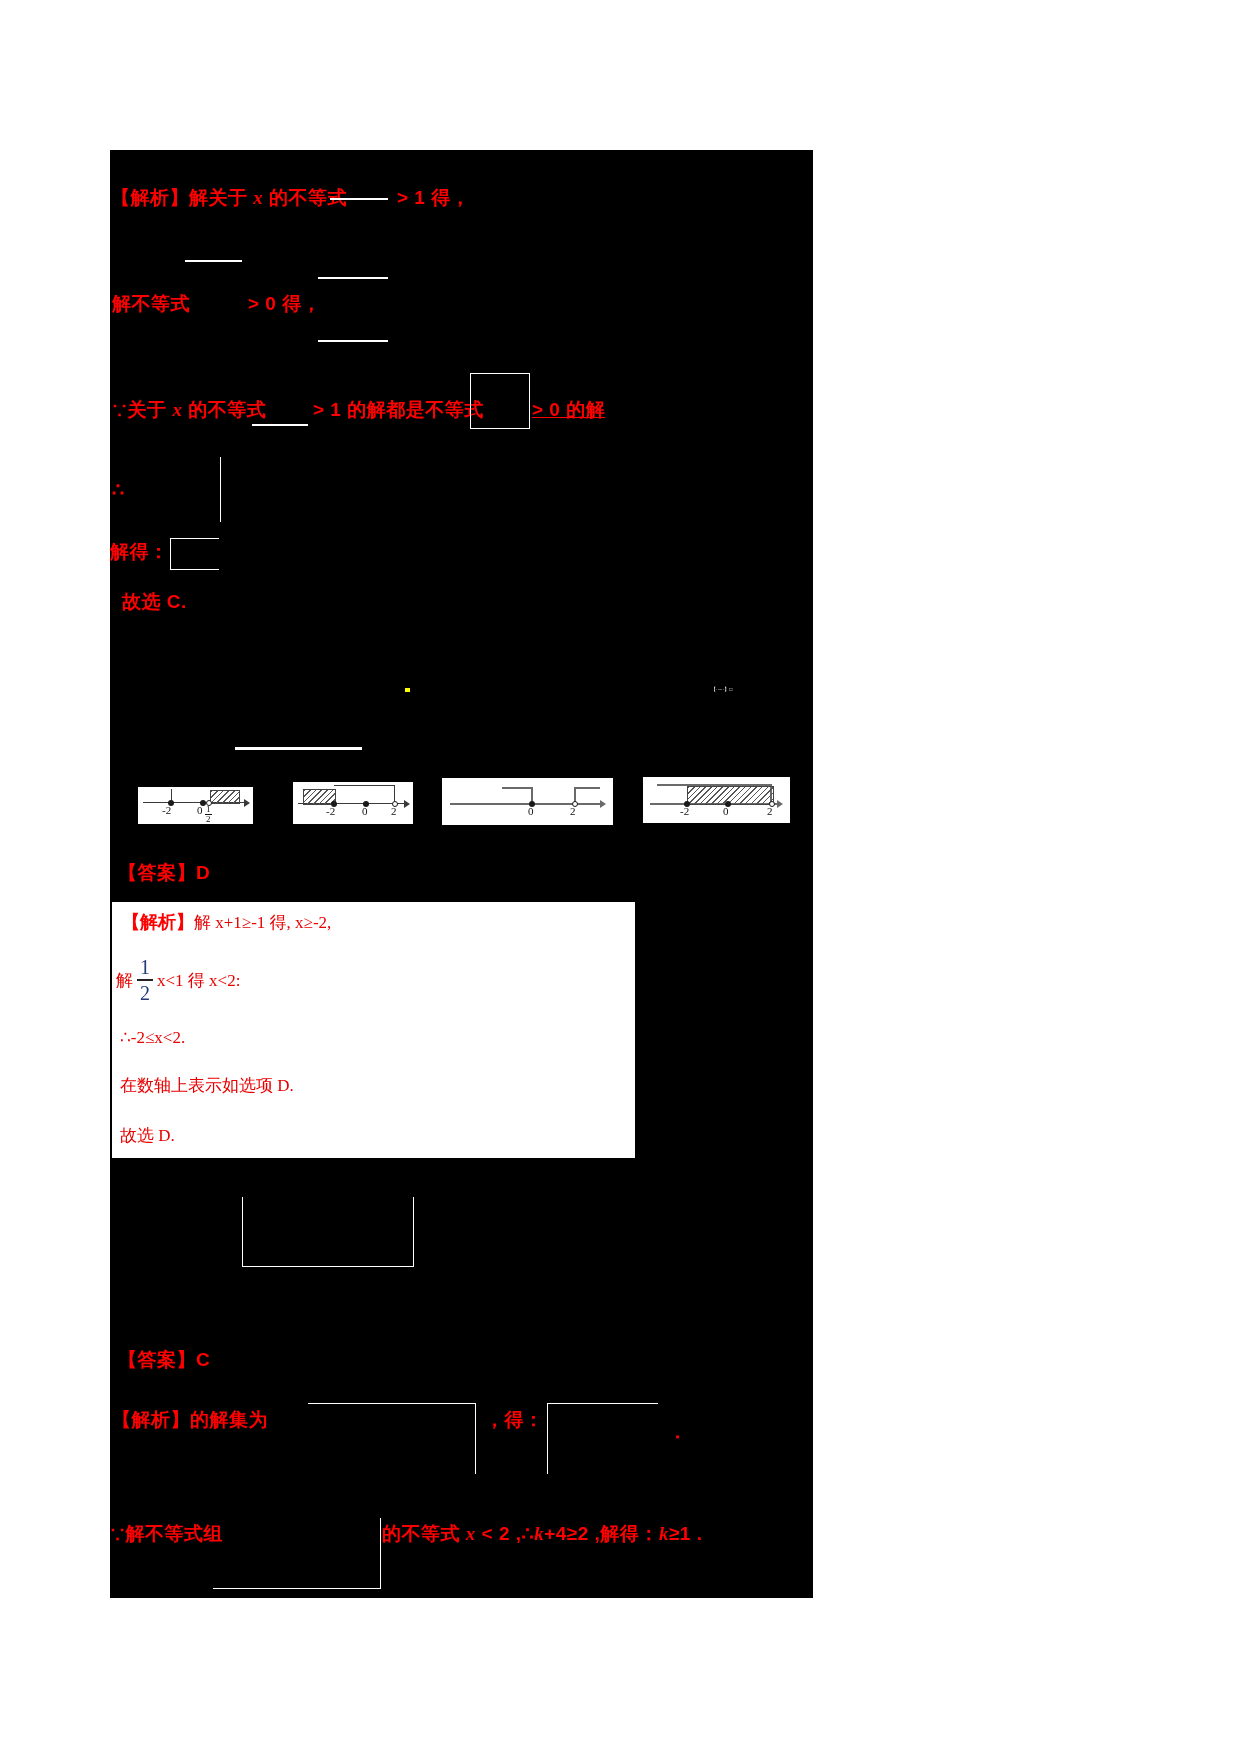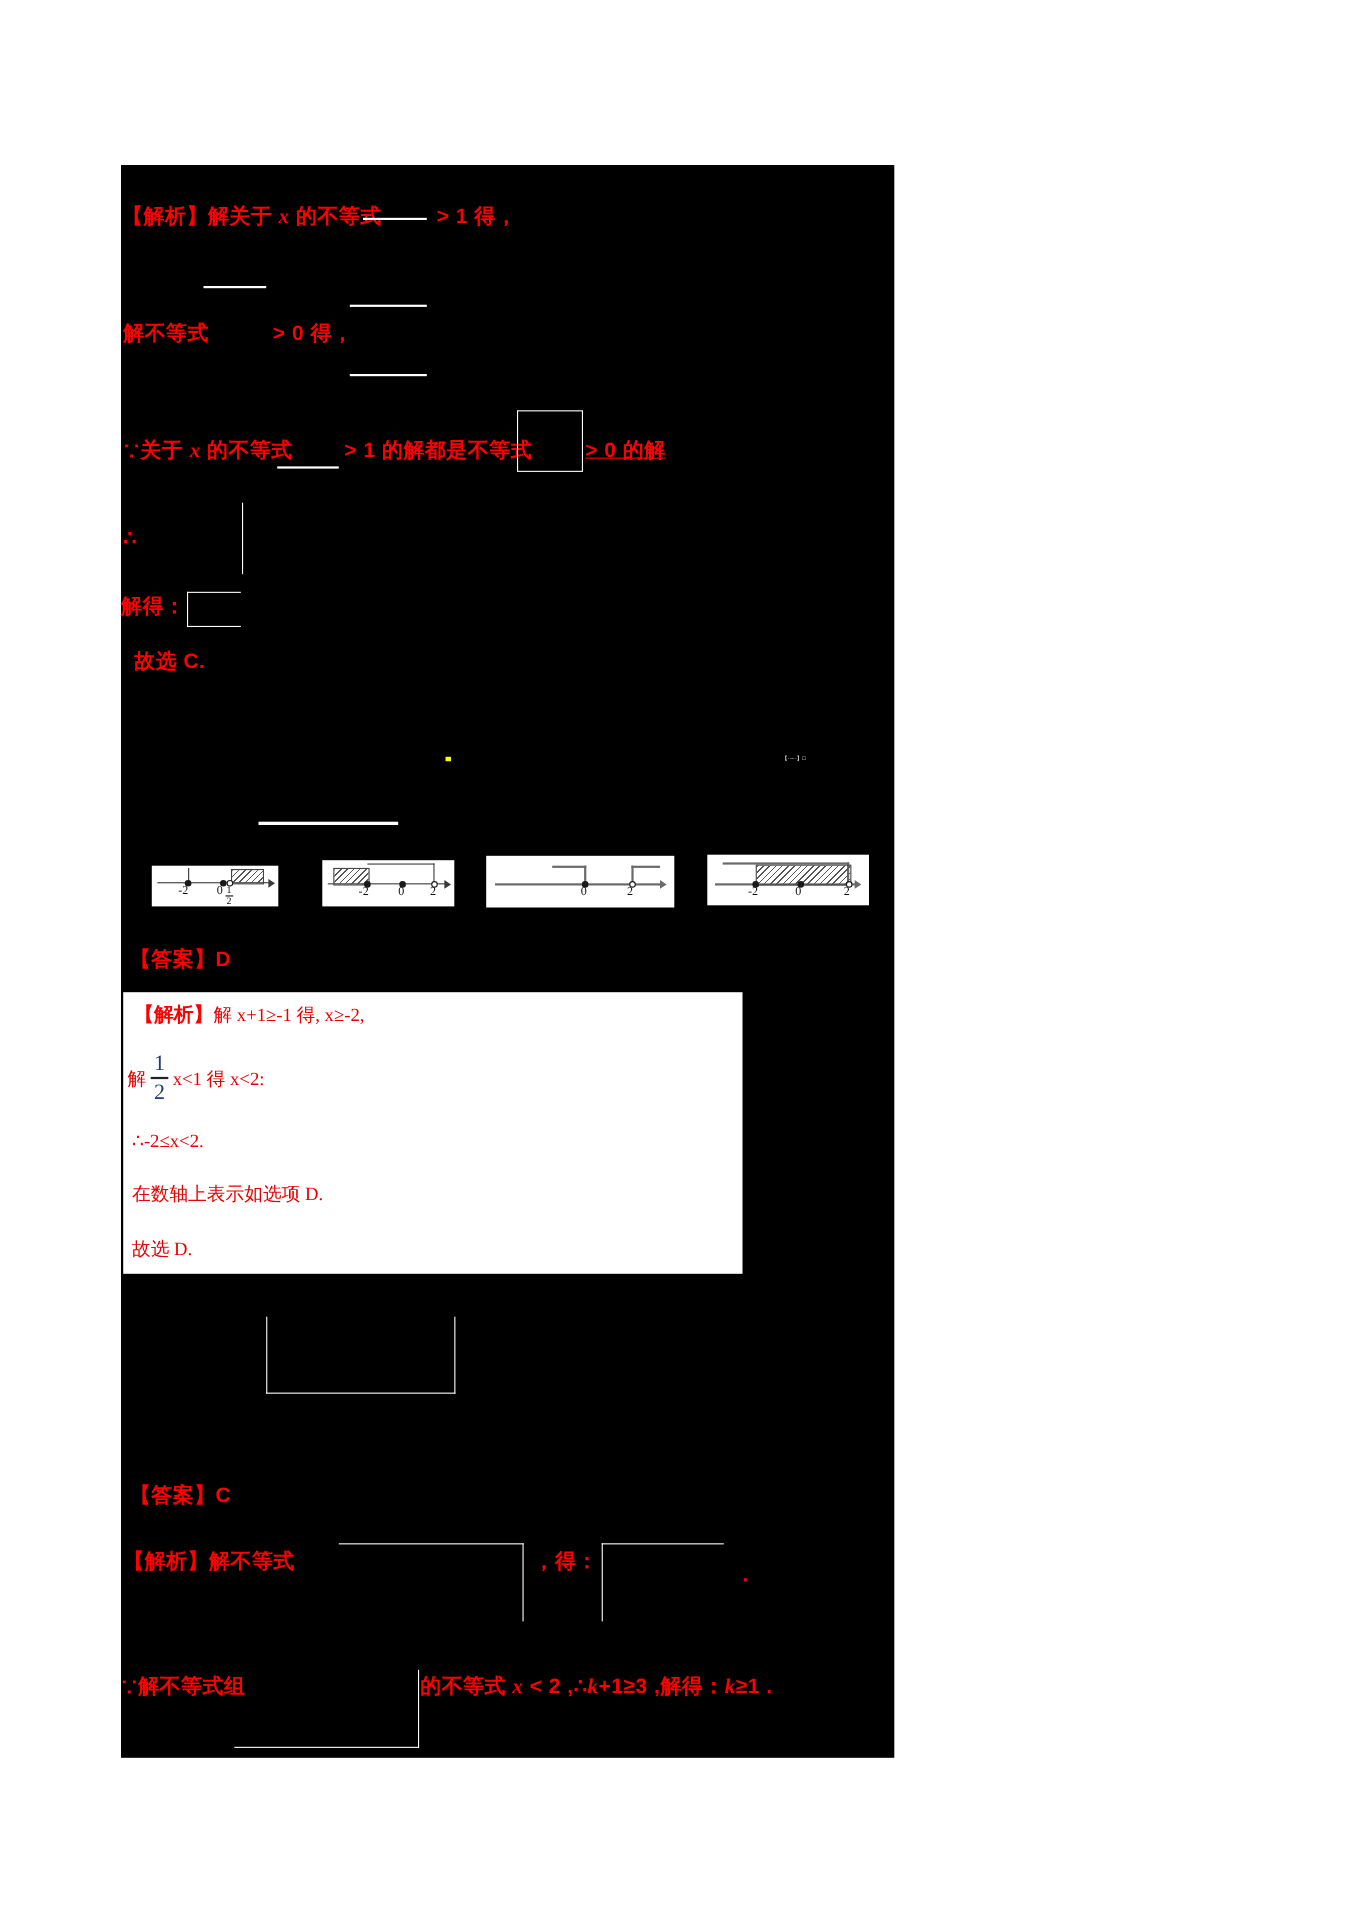--- a/index.html
+++ b/index.html
@@ -128,43 +128,43 @@
       <div class="dot" style="left:41px;top:24px;"></div>
       <div class="dot" style="left:82px;top:24px;"></div>
       <div class="oc" style="left:126px;top:24px;"></div>
       <div class="lb" style="left:37px;top:28px;">-2</div>
       <div class="lb" style="left:80px;top:28px;">0</div>
       <div class="lb" style="left:124px;top:28px;">2</div>
     </div>
 
     <div class="t" style="left:8px;top:711px;">【答案】D</div>
 
-    <div class="card" style="left:2px;top:752px;width:523px;height:256px;padding-left:40px;">
+    <div class="card" style="left:2px;top:752px;width:523px;height:256px;">
       <div class="ct" style="left:10px;top:8px;"><span class="lab">【解析】</span><span>解 x+1≥-1 得, x≥-2,</span></div>
       <div class="ct" style="left:4px;top:55px;display:flex;align-items:center;">
         <span>解</span>
         <span class="frac" style="font-size:20px;">
             <span class="fn">1</span>
             <span class="fd">2</span>
           </span>
         <span>x&lt;1 得 x&lt;2:</span>
       </div>
       <div class="ct" style="left:8px;top:125px;">∴-2≤x&lt;2.</div>
       <div class="ct" style="left:8px;top:172px;">在数轴上表示如选项 D.</div>
       <div class="ct" style="left:8px;top:222px;">故选 D.</div>
     </div>
 
     <div style="position:absolute;left:132px;top:1047px;width:170px;height:69px;border-left:1px solid #fff;border-right:1px solid #fff;border-bottom:1px solid #fff;"></div>
 
     <div class="t" style="left:8px;top:1198px;">【答案】C</div>
 
-    <div class="t" style="left:2px;top:1258px;">【解析】解不等式</div>
+    <div class="t" style="left:2px;top:1258px;">【解析】的解集为</div>
     <div style="position:absolute;left:198px;top:1253px;width:167px;height:70px;border-top:1px solid #fff;border-right:1px solid #fff;"></div>
     <div class="t" style="left:375px;top:1258px;">，得：</div>
     <div style="position:absolute;left:437px;top:1253px;width:110px;height:70px;border-top:1px solid #fff;border-left:1px solid #fff;"></div>
     <div class="t" style="left:558px;top:1270px;">．</div>
 
     <div class="t" style="left:0px;top:1372px;">∵解不等式组</div>
     <div style="position:absolute;left:103px;top:1368px;width:167px;height:70px;border-right:1px solid #fff;border-bottom:1px solid #fff;"></div>
-    <div class="t" style="left:272px;top:1372px;"><span>的不等式 </span><i>x</i><span> &lt; 2 ,∴</span><i>k</i><span>+1≥3 ,解得：</span><i>k</i><span>≥1 .</span></div>
+    <div class="t" style="left:272px;top:1372px;"><span>的不等式 </span><i>x</i><span> &lt; 2 ,∴</span><i>k</i><span>+4≥2 ,解得：</span><i>k</i><span>≥1 .</span></div>
 
   </div>
 </div>
 
 </body></html>

